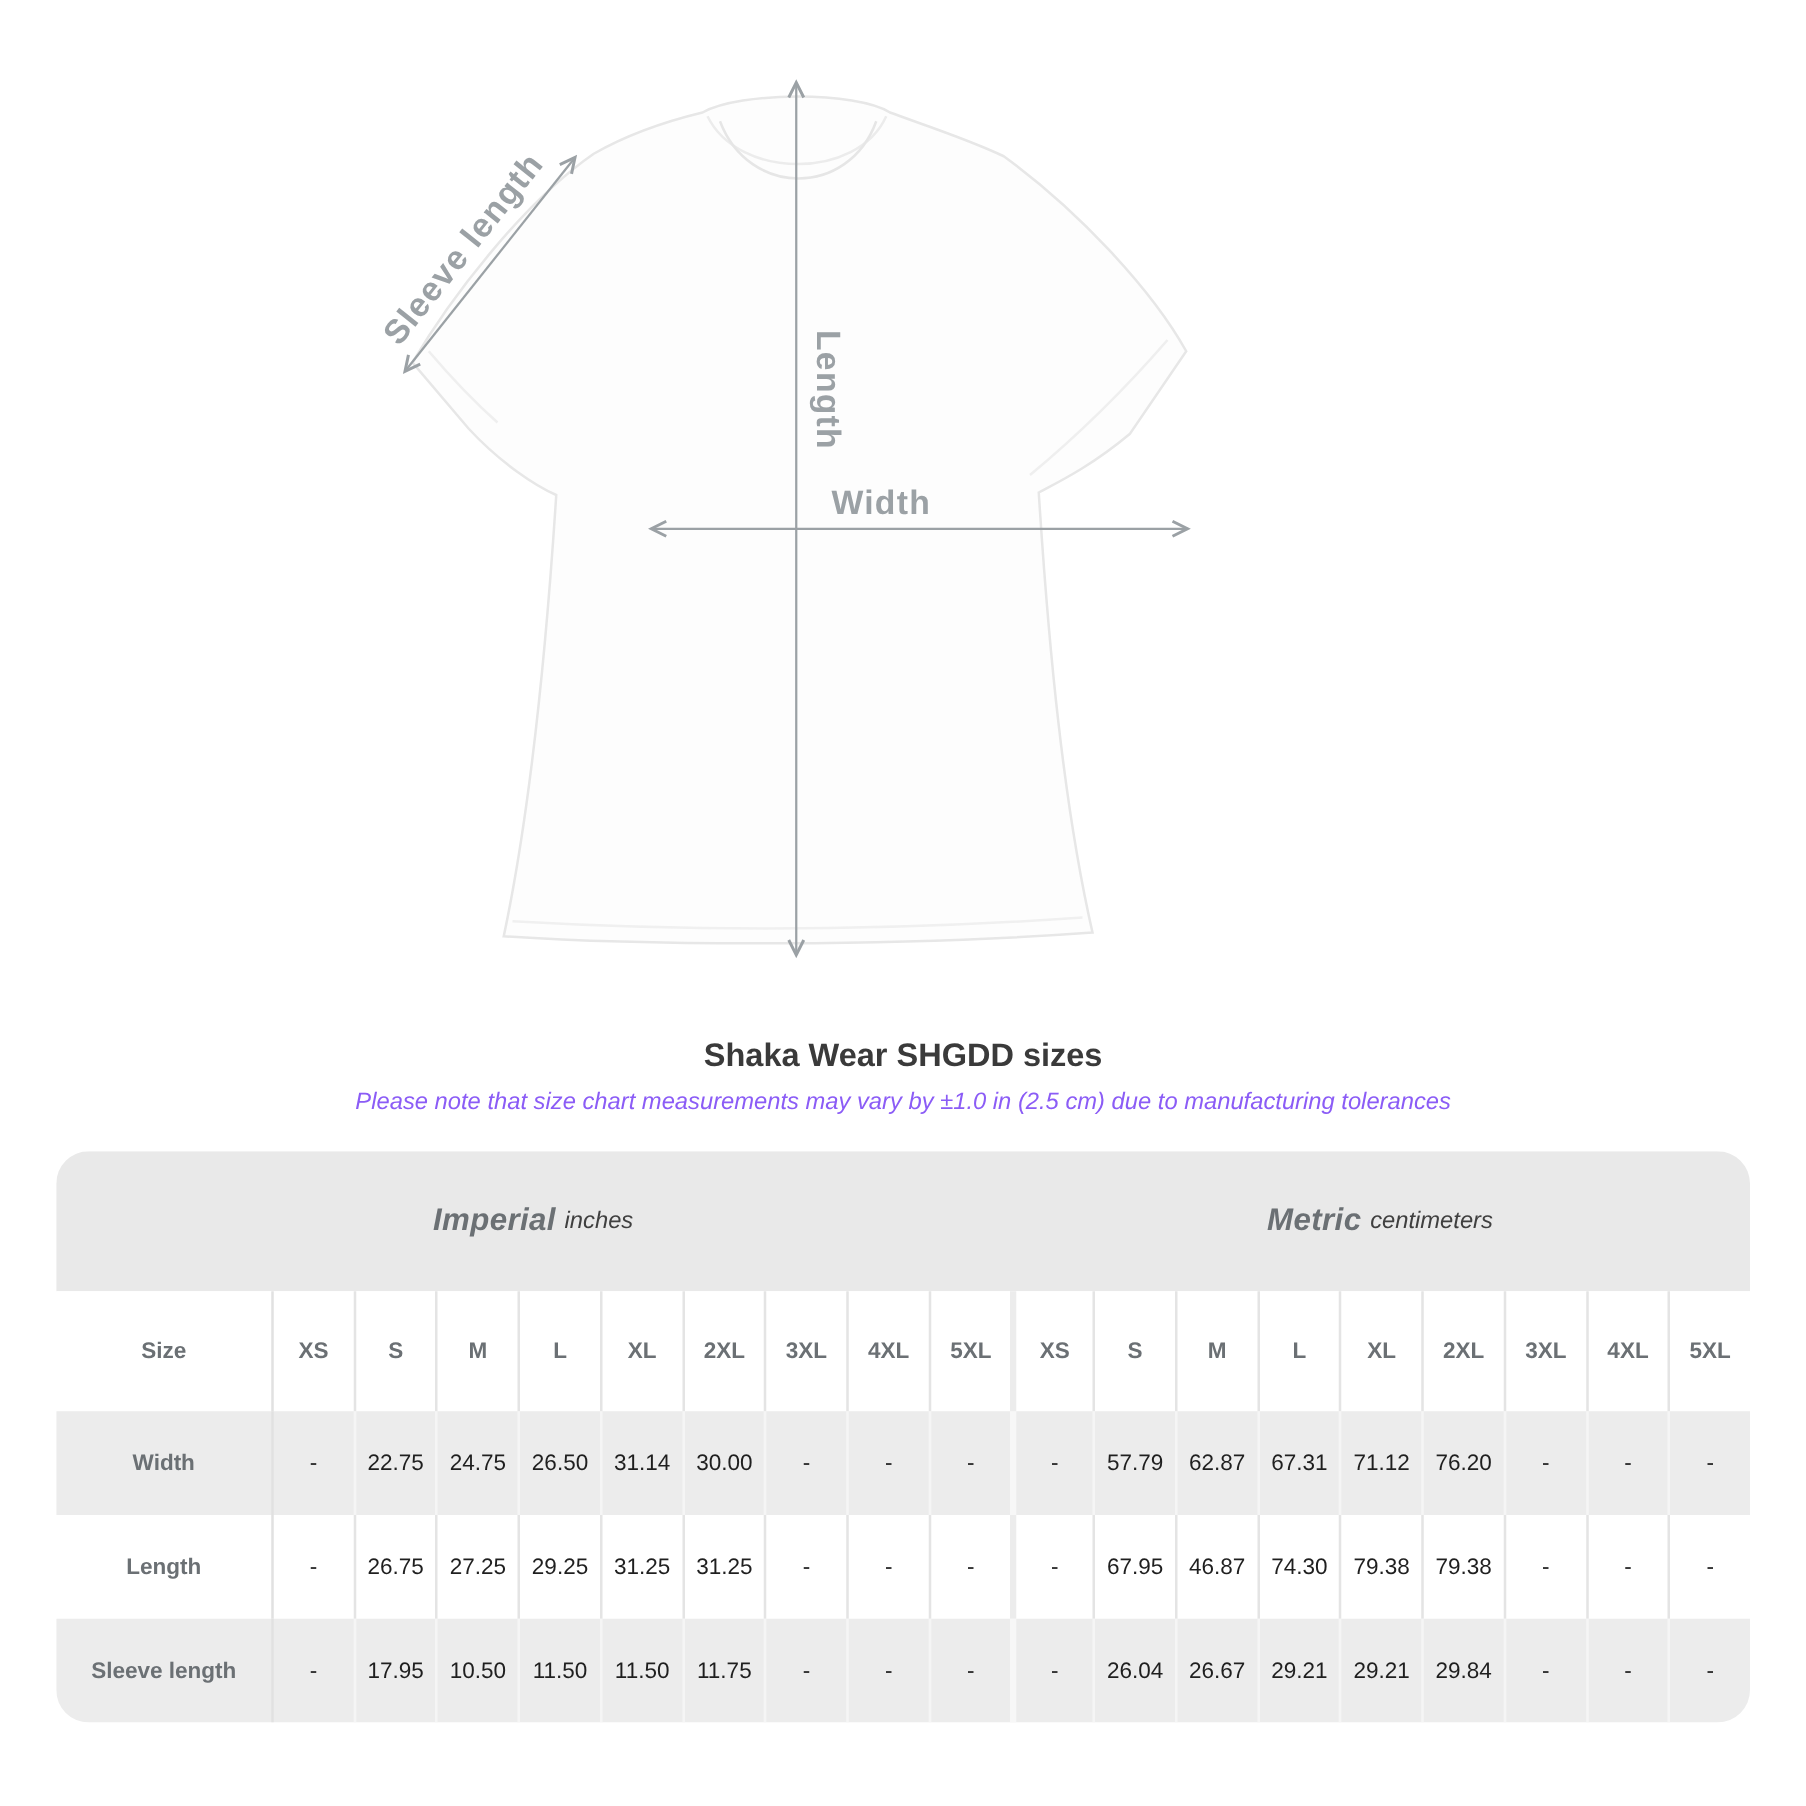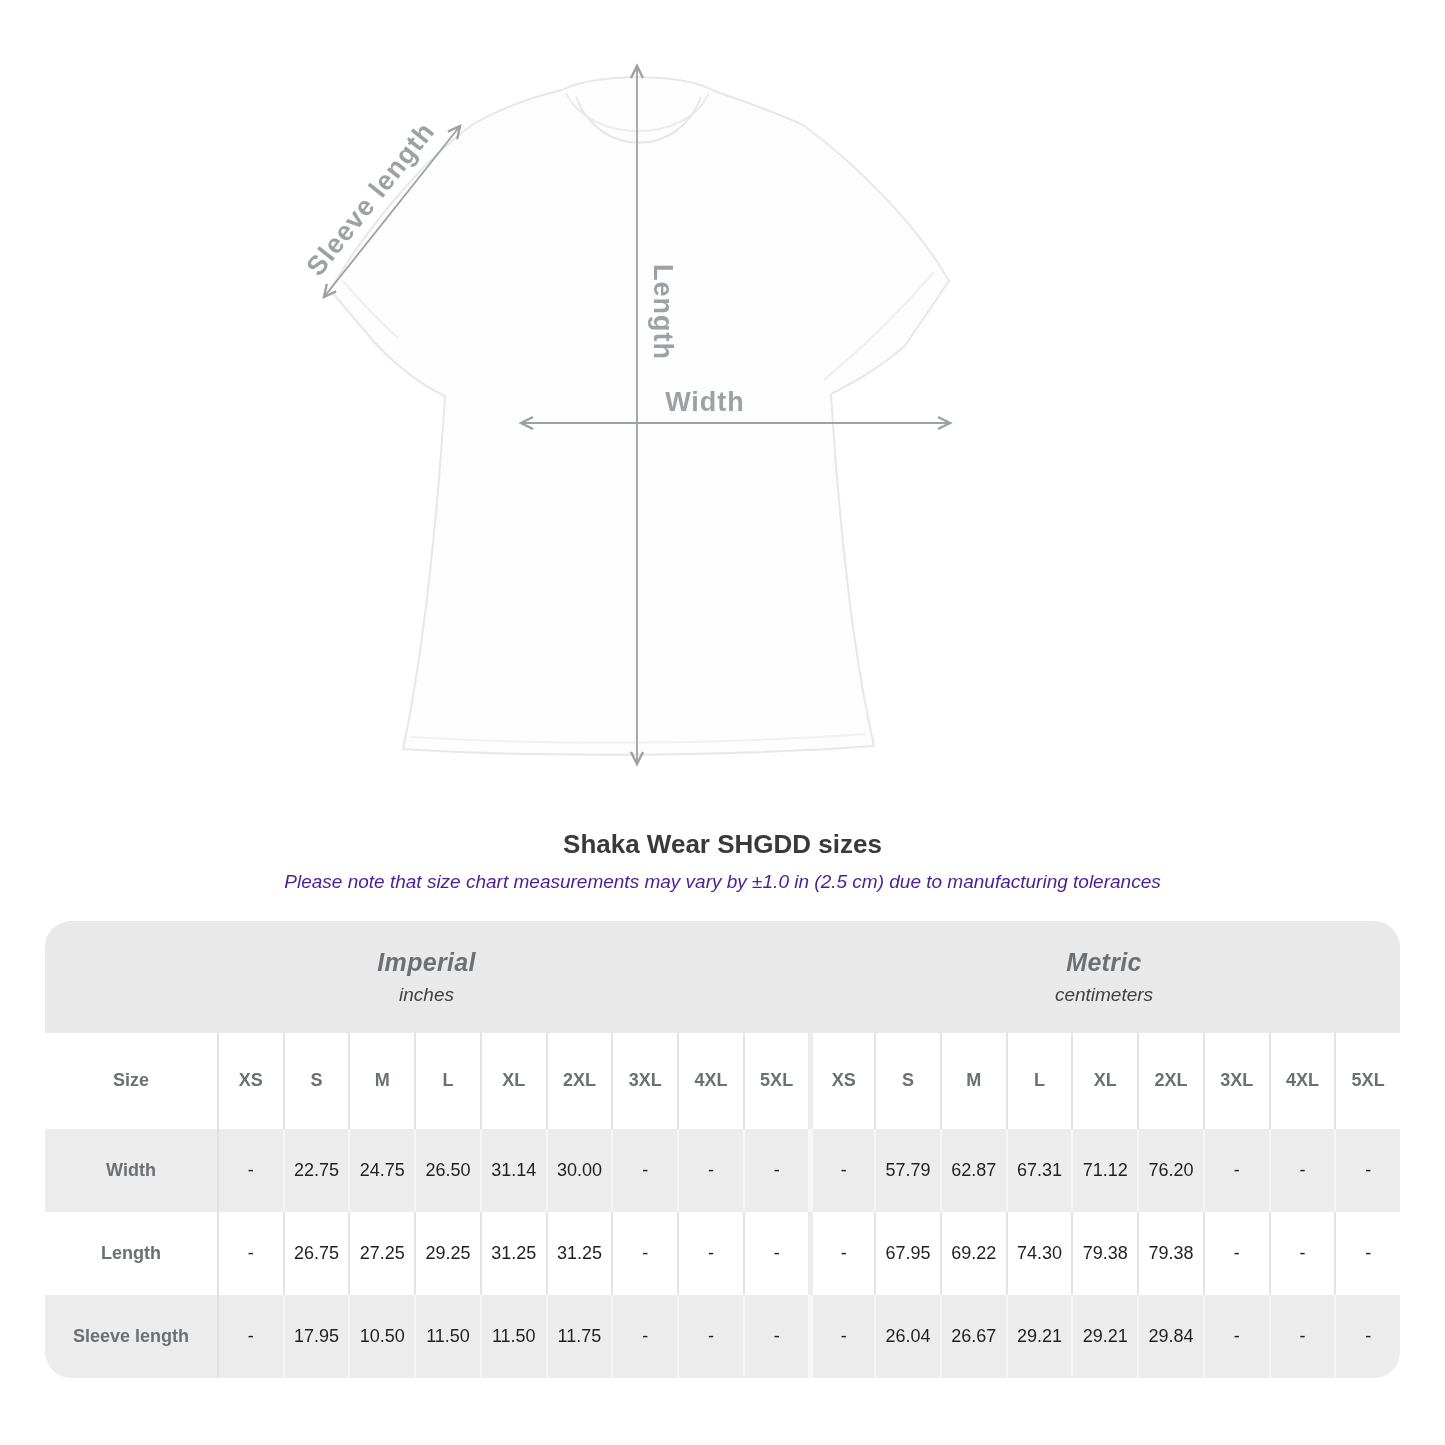--- a/index.html
+++ b/index.html
@@ -12,30 +12,30 @@
   .shirt-area svg { display:block; }
 
   .headings { text-align:center; }
   .page-title {
     margin:30px 0 0 0;
     font-size:26px; line-height:1.15;
     font-weight:bold; color:#3a3a3a;
   }
   .subtitle {
     margin:11px 0 0 0;
-    font-size:19px; font-style:italic; color:#4c1d95;
+    font-size:19px; font-style:italic; color:#8b5cf6;
   }
 
   .table-wrap {
     width:1355px; margin:28px auto 0 auto;
     border-radius:26px; overflow:hidden;
   }
   .unit-header { display:flex; background:#e9e9e9; height:112px; }
   .unit-half {
-    display:flex; flex-direction:column; justify-content:center; align-items:center;
+    display:flex; flex-direction:row; justify-content:center; align-items:center;
     gap:7px;
   }
   .unit-half.left  { flex:0 0 763px; }
   .unit-half.right { flex:1 1 auto; }
   .unit-label { font-size:25px; font-weight:bold; font-style:italic; color:#6b7074; letter-spacing:.3px; }
   .unit-sub   { font-size:19px; font-style:italic; color:#404040; }
 
   .row { display:grid; grid-template-columns:172px repeat(18, 1fr); }
   .row.gray  { background:#ececec; }
   .row.white { background:#ffffff; }
@@ -166,21 +166,21 @@
     <div class="cell">26.75</div>
     <div class="cell">27.25</div>
     <div class="cell">29.25</div>
     <div class="cell">31.25</div>
     <div class="cell">31.25</div>
     <div class="cell">-</div>
     <div class="cell">-</div>
     <div class="cell">-</div>
     <div class="cell metric-start">-</div>
     <div class="cell">67.95</div>
-    <div class="cell">69.22</div>
+    <div class="cell">46.87</div>
     <div class="cell">74.30</div>
     <div class="cell">79.38</div>
     <div class="cell">79.38</div>
     <div class="cell">-</div>
     <div class="cell">-</div>
     <div class="cell">-</div>
   </div>
 
   <div class="row gray datarow">
     <div class="cell lab labcol">Sleeve length</div>

